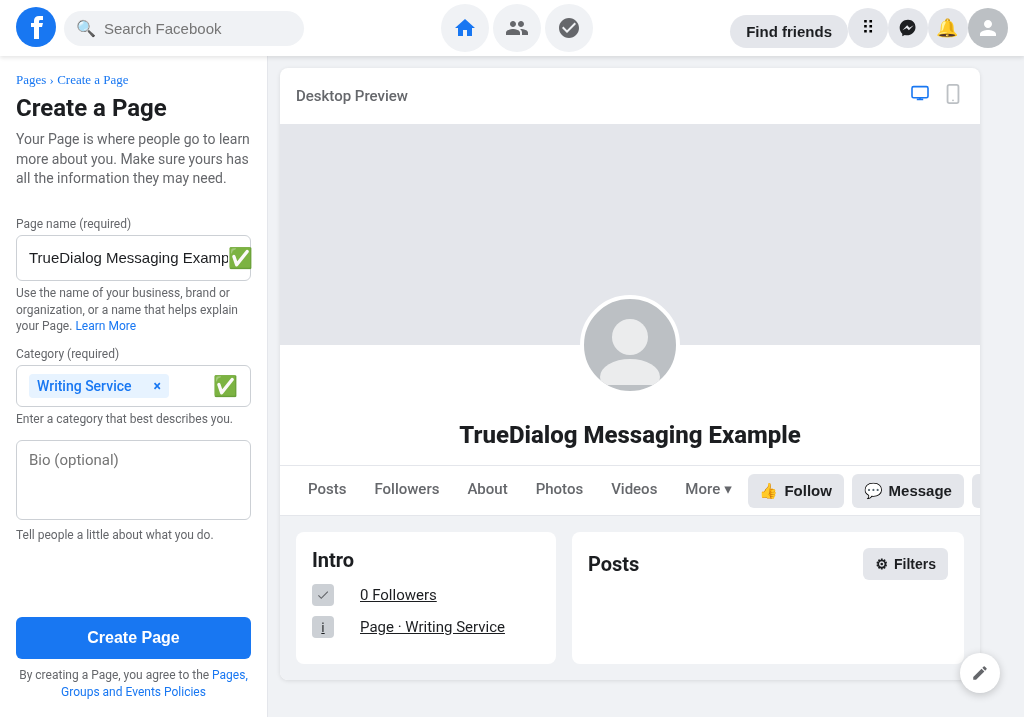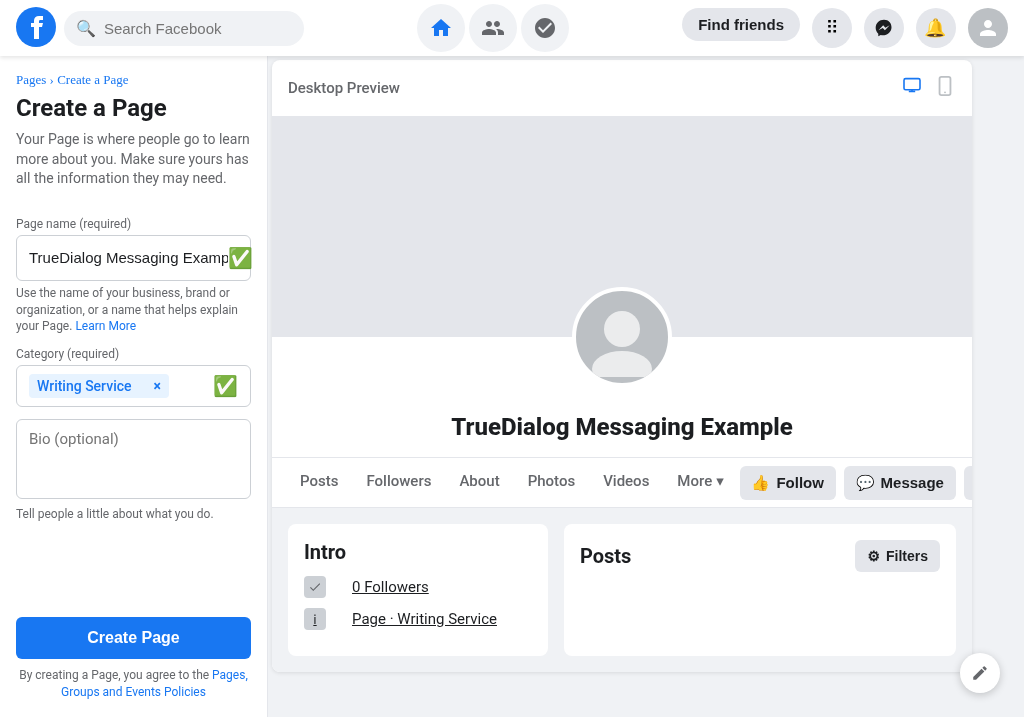--- a/index.html
+++ b/index.html
@@ -18,21 +18,21 @@
     }
     .topnav-search input {
       border: none; background: transparent; outline: none; font-size: 15px; color: #b91c1c; width: 100%;
     }
     .topnav-center { flex: 1; display: flex; justify-content: center; gap: 4px; }
     .nav-icon-btn {
       width: 48px; height: 48px; border-radius: 50%; background: #f0f2f5;
       display: flex; align-items: center; justify-content: center; cursor: pointer; border: none;
       font-size: 20px; color: #65676b;
     }
-    .topnav-right { display: flex; align-items: flex-start; gap: 12px; }
+    .topnav-right { display: flex; align-items: flex-end; gap: 0; }
     .topnav-right-btn {
       background: #e4e6eb; border: none; border-radius: 20px; padding: 8px 16px;
       font-weight: 600; font-size: 15px; cursor: pointer; color: #1c1e21;
     }
     .icon-circle-btn {
       width: 40px; height: 40px; border-radius: 50%; background: #e4e6eb;
       display: flex; align-items: center; justify-content: center; cursor: pointer; border: none; font-size: 18px;
     }
     .avatar-circle {
       width: 40px; height: 40px; border-radius: 50%; background: #bcc0c4;
@@ -87,21 +87,21 @@
     .sidebar-spacer { flex: 1; }
 
     .create-page-btn {
       width: 100%; background: #1877f2; color: #fff; border: none; border-radius: 6px;
       padding: 12px; font-size: 16px; font-weight: 600; cursor: pointer; margin-bottom: 8px;
     }
     .terms-text { font-size: 12px; color: #65676b; text-align: center; line-height: 1.4; }
     .terms-text a { color: #1877f2; text-decoration: none; }
 
     
-    .content-area { flex: 1; padding: 4px; overflow-y: auto; }
+    .content-area { flex: 1; padding: 12px; overflow-y: auto; }
 
     
     .preview-card {
       background: #fff; border-radius: 8px; box-shadow: 0 1px 4px rgba(0,0,0,0.1);
       max-width: 700px; overflow: hidden; position: relative;
     }
     .preview-header {
       display: flex; align-items: center; justify-content: space-between;
       padding: 12px 16px; border-bottom: 1px solid #e4e6eb;
     }
@@ -246,20 +246,21 @@
 
     <div class="form-field">
       <div class="field-label">Category (required)</div>
       <div class="category-wrap">
         <span class="category-tag">
           <span>Writing Service</span>
           <span class="x-btn">×</span>
         </span>
         <span class="check-icon">✅</span>
       </div>
+      <div class="field-hint">Enter a category that best describes you.</div>
     </div>
 
     <div class="form-field">
       <textarea class="bio-textarea" placeholder="Bio (optional)" style=""></textarea>
       <div class="field-hint">Tell people a little about what you do.</div>
     </div>
 
     <div class="sidebar-spacer"></div>
 
     <button class="create-page-btn">Create Page</button>

